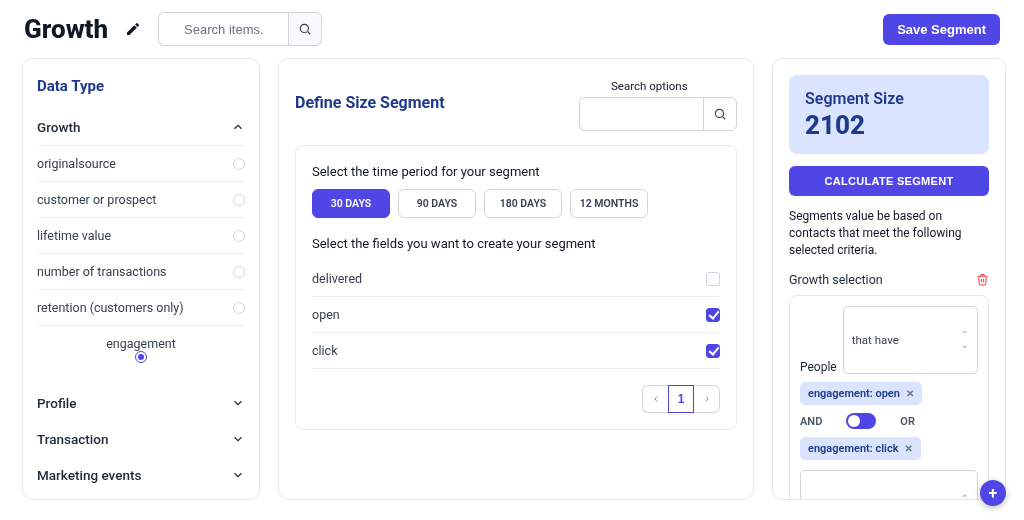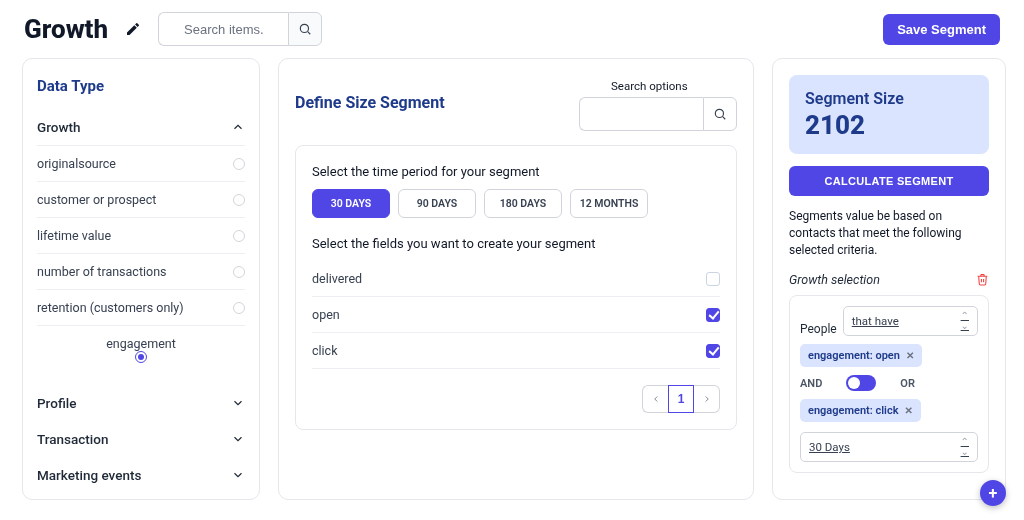--- a/index.html
+++ b/index.html
@@ -299,21 +299,20 @@
     color: #111827;
     line-height: 1.4;
     margin-bottom: 14px;
   }
   .sel-hdr {
     display: flex;
     align-items: center;
     justify-content: space-between;
     font-size: 12.5px;
     margin-bottom: 8px;
-    font-style: italic;
   }
   .trash {
     color: #ef4444;
     cursor: pointer;
   }
   .sel-card {
     border: 1px solid #e5e7eb;
     border-radius: 8px;
     padding: 10px;
   }
@@ -322,28 +321,27 @@
     align-items: flex-end;
     gap: 6px;
     margin-bottom: 8px;
   }
   .sel-label { font-size: 12px; }
   .select-box {
     flex: 1;
     border: 1px solid #d1d5db;
     border-radius: 5px;
     font-size: 11.5px;
-    padding: 4px 8px;
+    padding: 23px 8px;
     display: flex;
     align-items: center;
     justify-content: space-between;
     color: #374151;
     cursor: pointer;
     background: #fff;
-    text-decoration: underline;
   }
   .caret { color: #9ca3af; font-size: 10px; line-height: 1; }
   .tag {
     display: inline-flex;
     align-items: center;
     gap: 6px;
     background: #dbe4ff;
     color: #1e3a8a;
     font-size: 11px;
     font-weight: 600;

